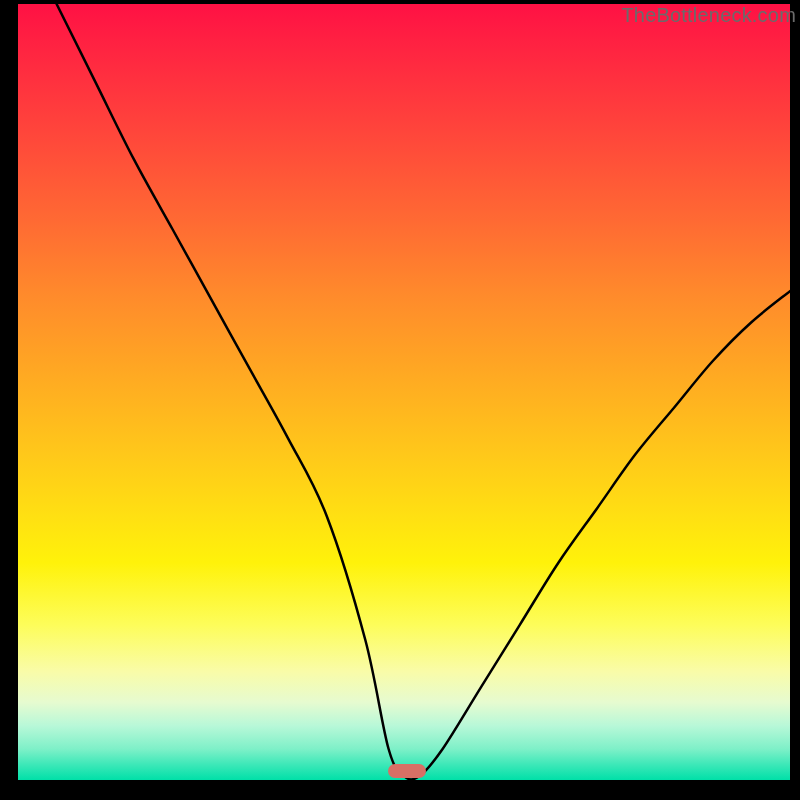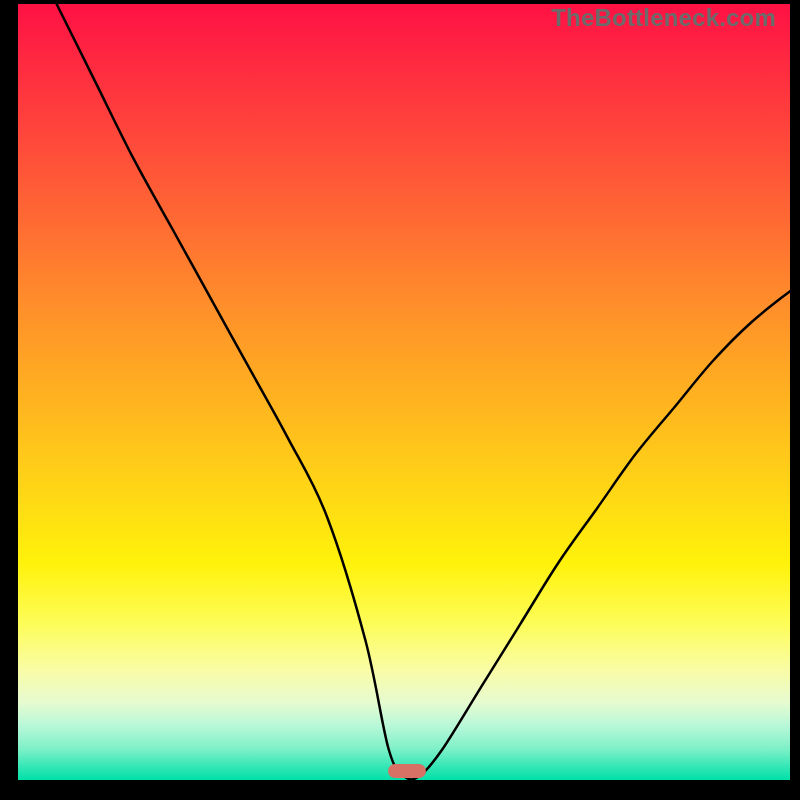--- a/index.html
+++ b/index.html
@@ -32,24 +32,24 @@
       #e6fbd0 90%,
       #b8f8d8 93%,
       #7ef0c8 96%,
       #3de8b8 98%,
       #00e0a8 100%
     );
   }
   .watermark {
     position: absolute;
     top: 4px;
-    right: 24px;
+    right: 4px;
     color: #6b6b6b;
-    font-size: 24px;
-    font-weight: 700;
+    font-size: 20px;
+    font-weight: 400;
     letter-spacing: 0.2px;
     z-index: 5;
   }
   svg.curve {
     position: absolute;
     left: 0;
     top: 0;
     width: 772px;
     height: 776px;
     z-index: 3;

